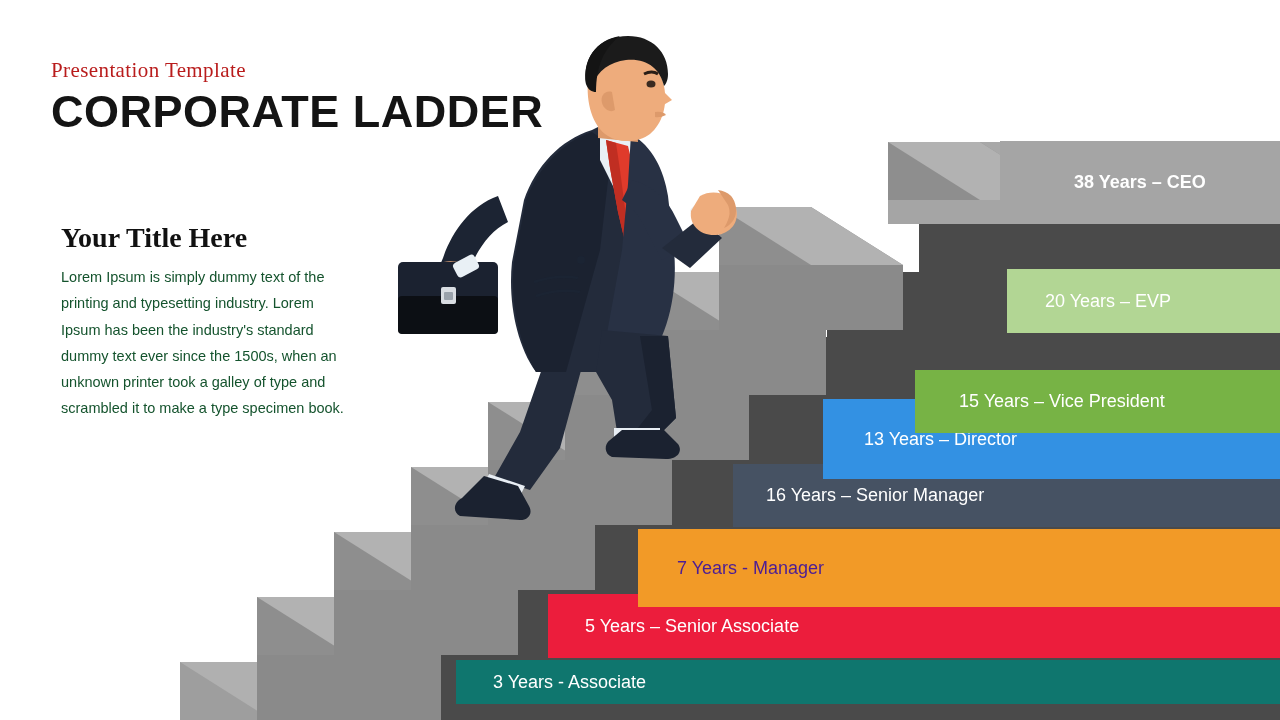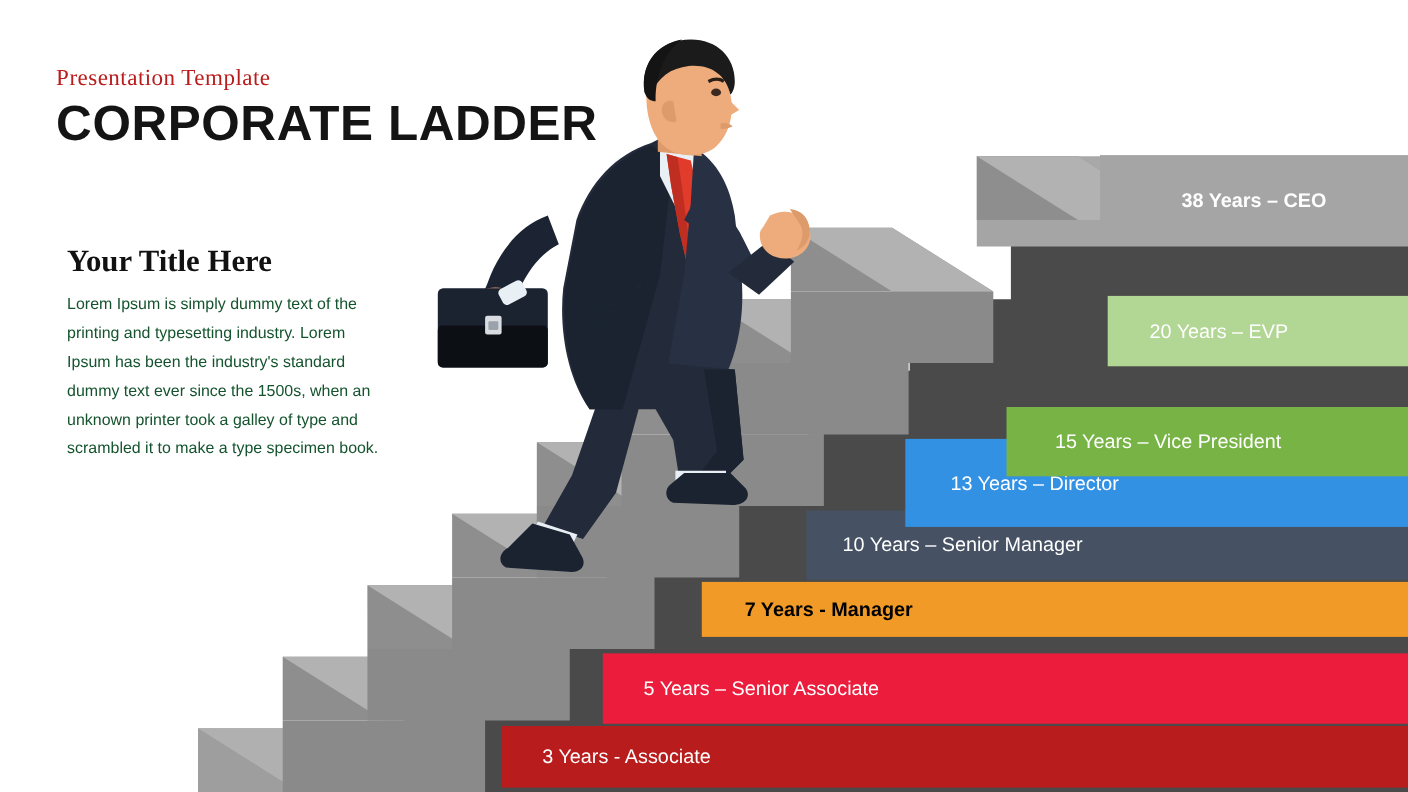--- a/index.html
+++ b/index.html
@@ -192,31 +192,31 @@
         <path stroke="#2a1e16" stroke-width="3" fill="none" d="M 644,74 q 8,-4 14,0"></path>
 
         <path fill="#1b1b1b" d="M 586,84 C 582,56 600,36 628,36 C 652,36 668,52 668,74
                                  C 668,80 666,84 664,86 C 660,68 646,58 626,60 C 610,62 598,70 592,86 Z"></path>
         <path fill="#141414" d="M 586,84 C 582,60 596,40 620,36 C 604,48 596,66 596,92 C 592,92 588,90 586,84 Z"></path>
       </g>
     </g>
   </svg>
 
   <div id="bars">
-      <div class="bar" style="left: 456px; top: 660px; width: 824px; height: 56px; background: #b91c1c; color: rgb(255, 255, 255); font-weight: normal; font-size: 18px; padding-left: 37px;">
+      <div class="bar" style="left: 456px; top: 660px; width: 824px; height: 44px; background: #0f766e; color: rgb(255, 255, 255); font-weight: normal; font-size: 18px; padding-left: 37px;">
         <span>3 Years - Associate</span>
       </div>
       <div class="bar" style="left: 548px; top: 594px; width: 732px; height: 64px; background: rgb(236, 29, 60); color: rgb(255, 255, 255); font-weight: normal; font-size: 18px; padding-left: 37px;">
         <span>5 Years – Senior Associate</span>
       </div>
-      <div class="bar" style="left: 638px; top: 529px; width: 642px; height: 50px; background: rgb(242, 154, 39); color: #000000; font-weight: bold; font-size: 18px; padding-left: 39px;">
+      <div class="bar" style="left: 638px; top: 529px; width: 642px; height: 78px; background: rgb(242, 154, 39); color: #4c1d95; font-weight: normal; font-size: 18px; padding-left: 39px;">
         <span>7 Years - Manager</span>
       </div>
       <div class="bar" style="left: 733px; top: 464px; width: 547px; height: 63px; background: rgb(70, 82, 99); color: rgb(255, 255, 255); font-weight: normal; font-size: 18px; padding-left: 33px;">
-        <span>10 Years – Senior Manager</span>
+        <span>16 Years – Senior Manager</span>
       </div>
       <div class="bar" style="left: 823px; top: 399px; width: 457px; height: 80px; background: rgb(51, 145, 227); color: rgb(255, 255, 255); font-weight: normal; font-size: 18px; padding-left: 41px;">
         <span>13 Years – Director</span>
       </div>
       <div class="bar" style="left: 915px; top: 335px; width: 365px; height: 63px; background: rgb(119, 179, 69); color: rgb(255, 255, 255); font-weight: normal; font-size: 18px; padding-left: 44px; margin-top: 35px;">
         <span>15 Years – Vice President</span>
       </div>
       <div class="bar" style="left: 1007px; top: 269px; width: 273px; height: 64px; background: rgb(178, 214, 148); color: rgb(255, 255, 255); font-weight: normal; font-size: 18px; padding-left: 38px;">
         <span>20 Years – EVP</span>
       </div>

